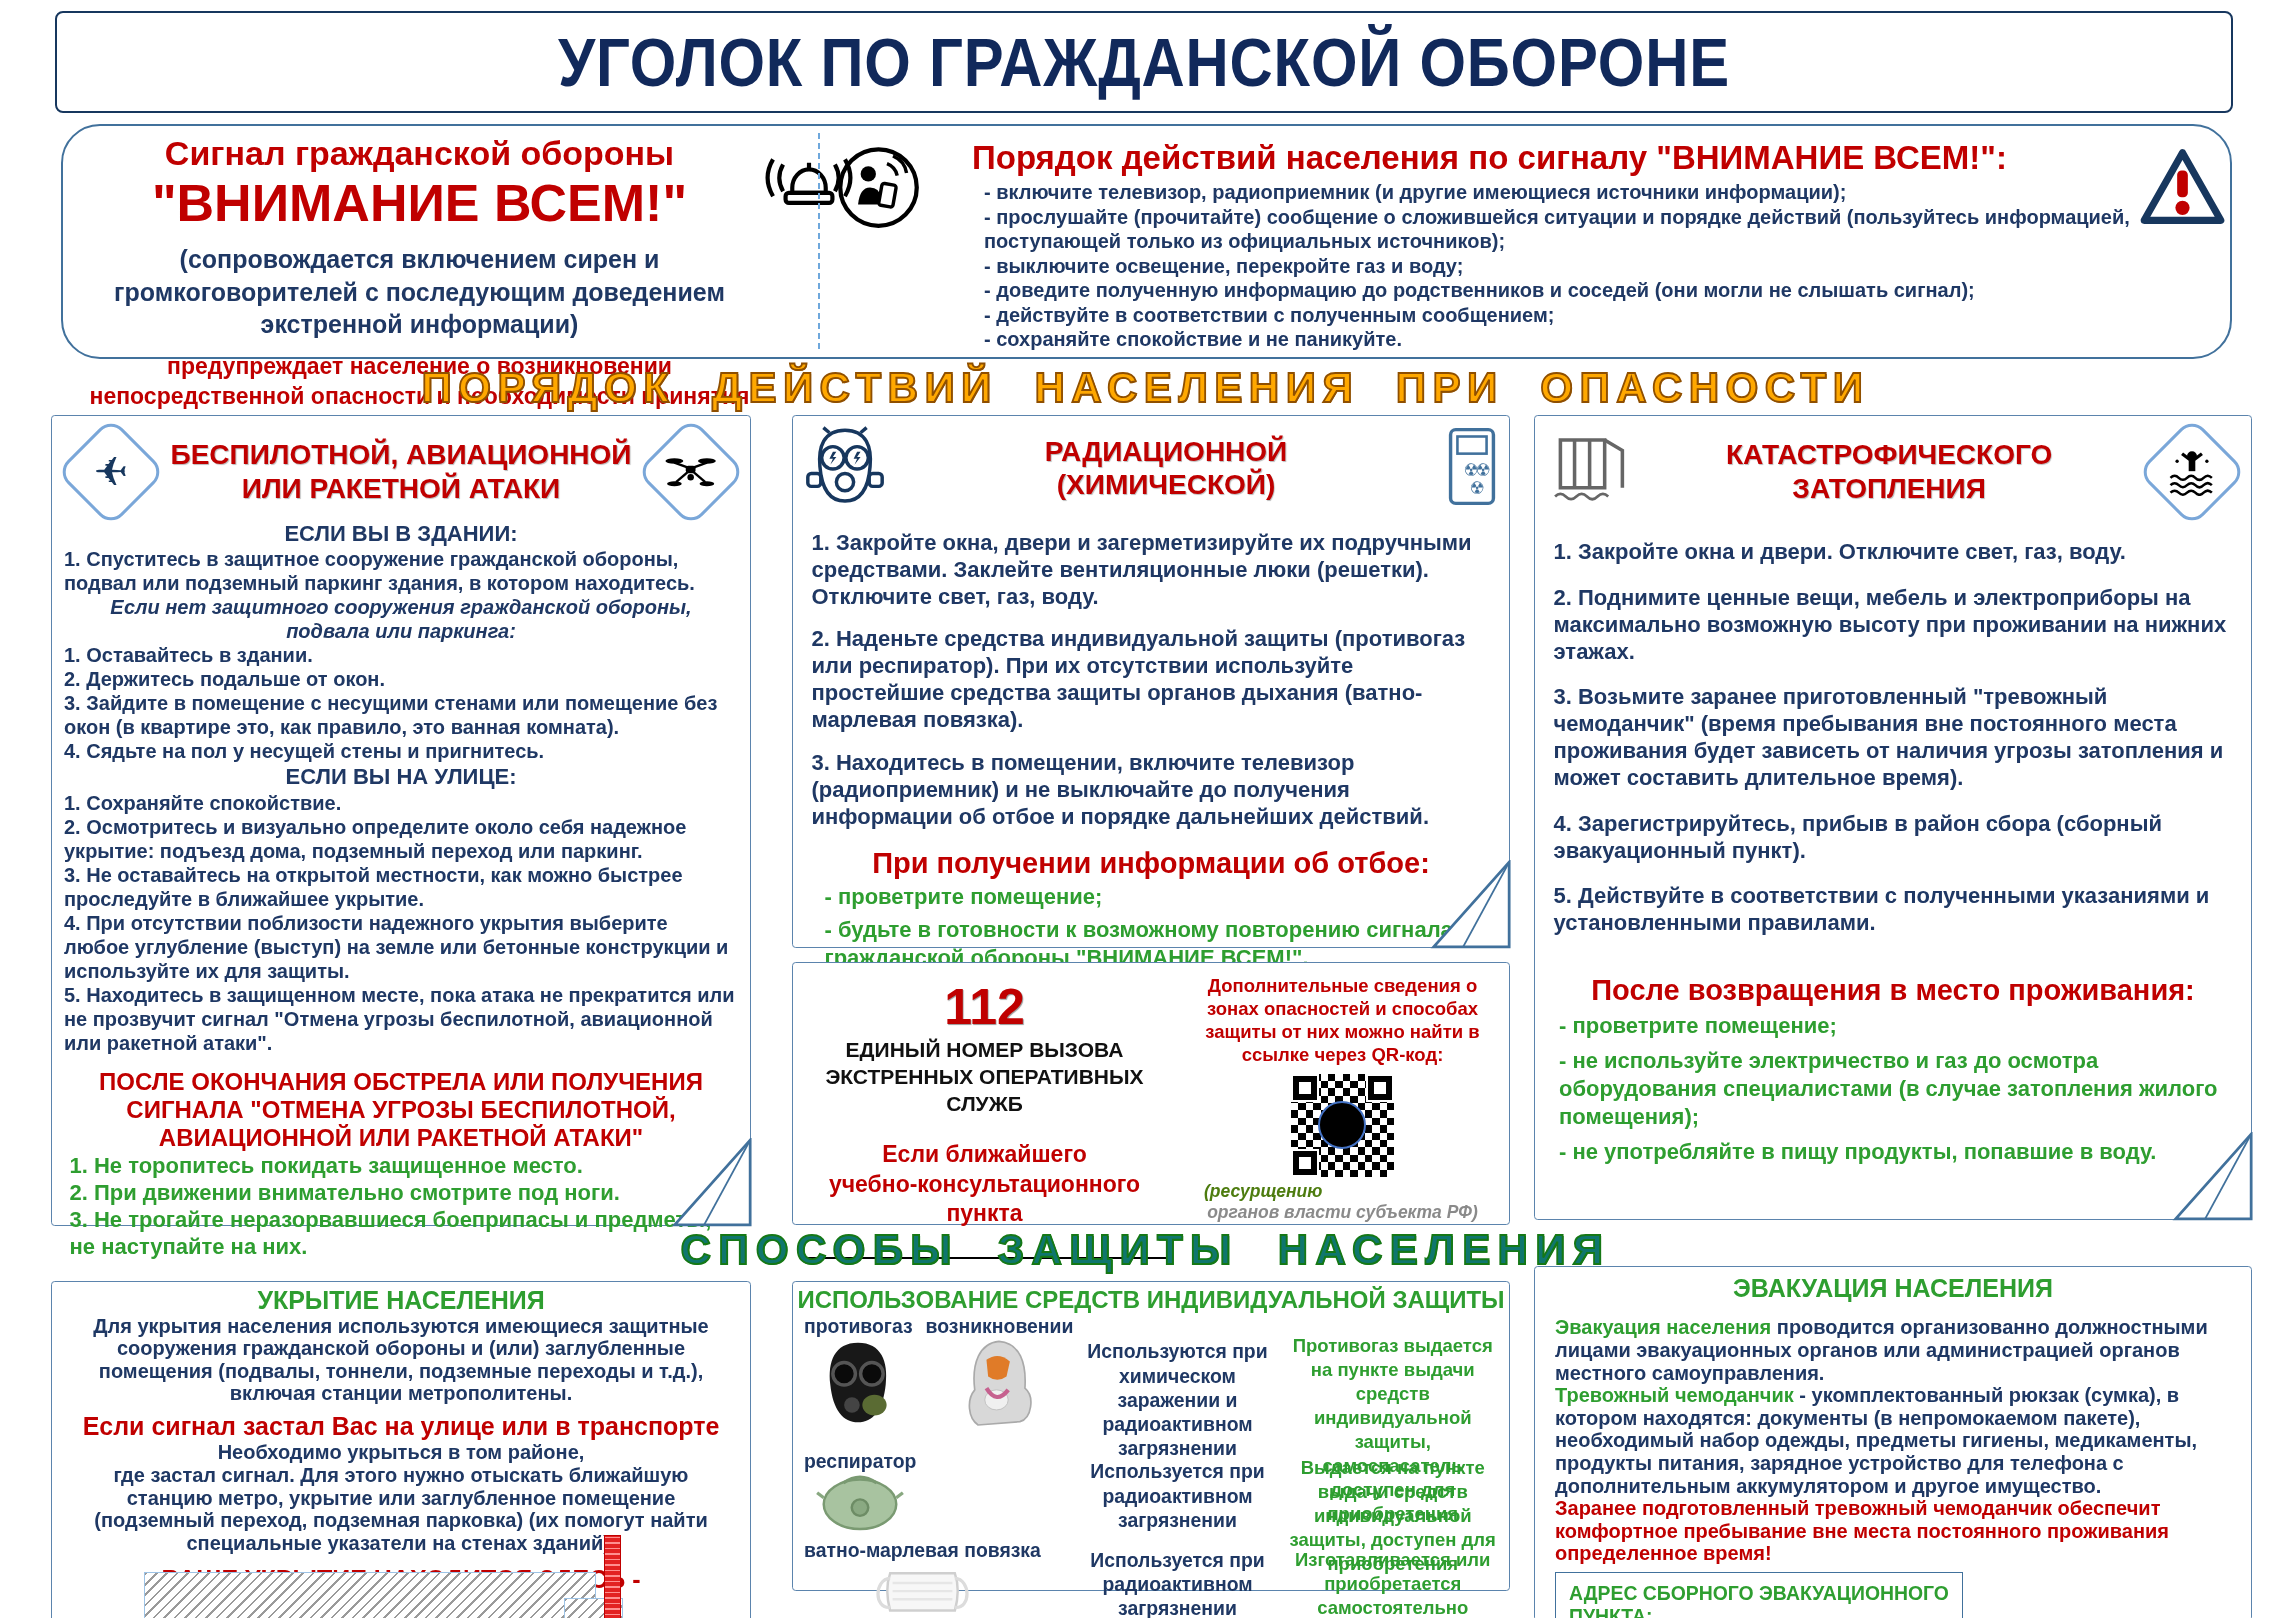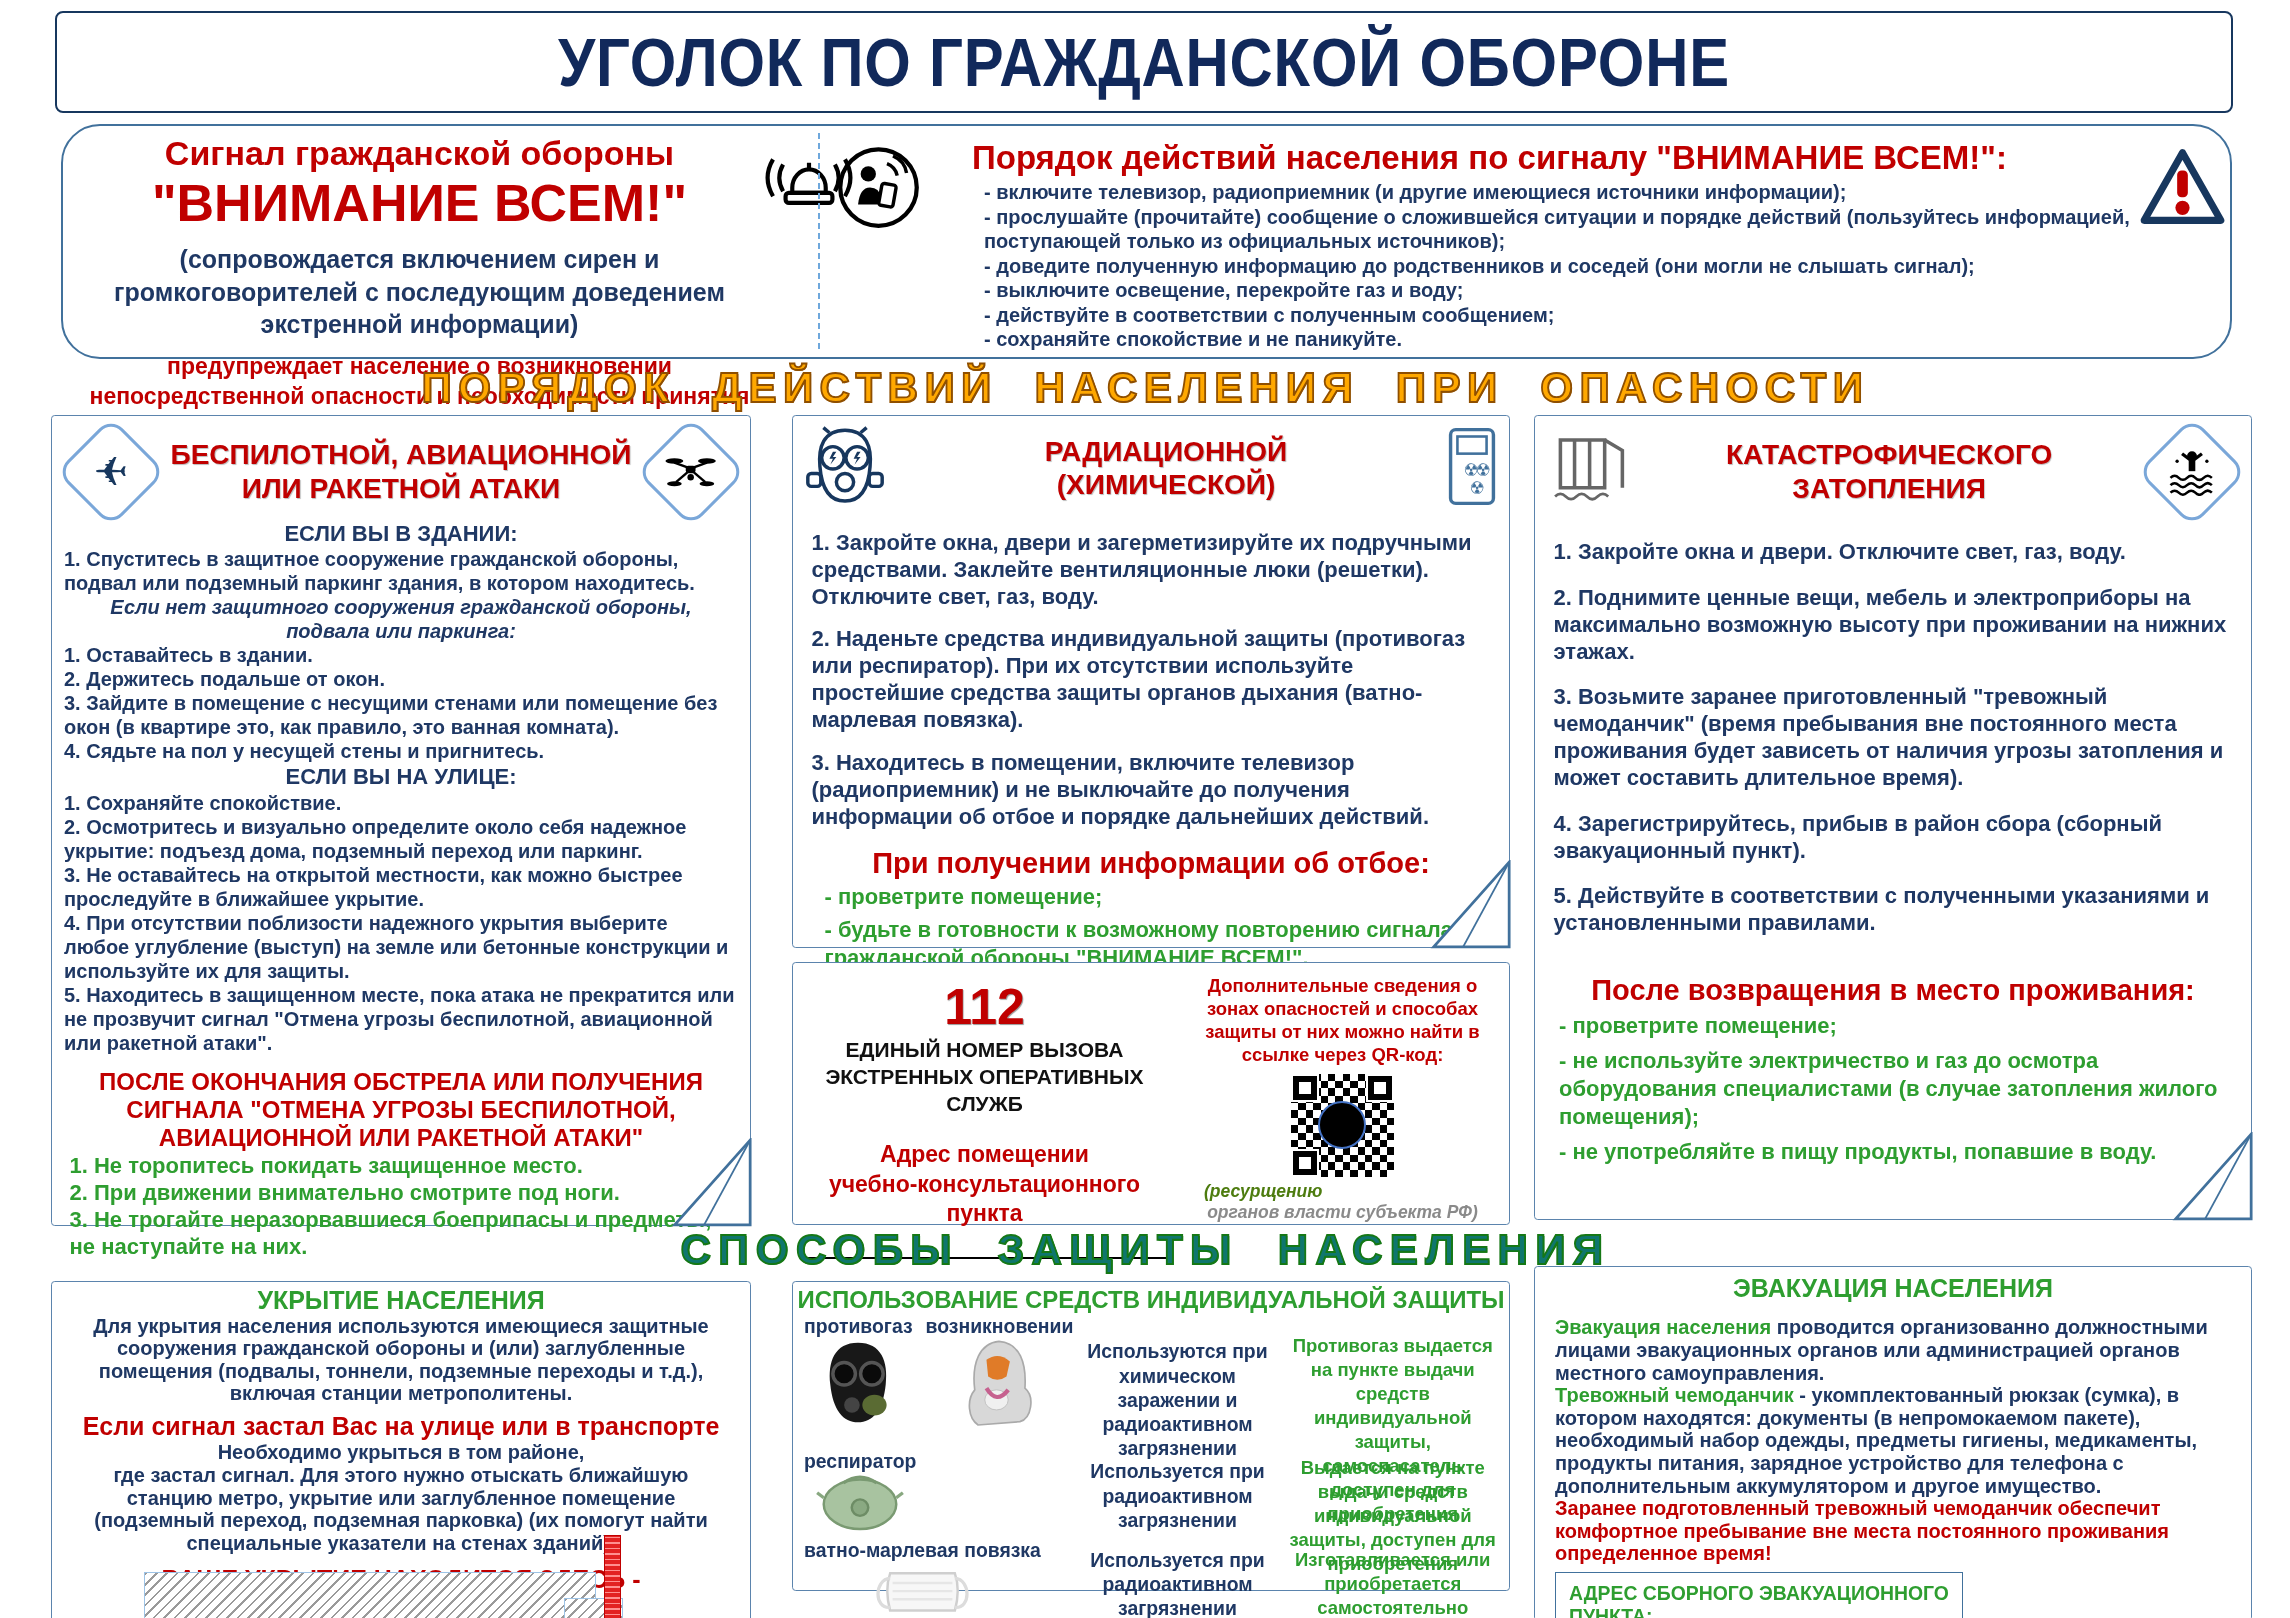--- a/index.html
+++ b/index.html
@@ -155,22 +155,22 @@
         <rect x="52" y="46" width="17" height="26" rx="3" fill="#fff" stroke="#000" stroke-width="4" transform="rotate(10 60 59)"></rect>
         <path d="M60 22 q10 4 12 14" fill="none" stroke="#000" stroke-width="4"></path>
         <path d="M67 13 q14 6 16 20" fill="none" stroke="#000" stroke-width="4"></path>
       </svg>
     </span>
 
     <div id="act-title" class="abs red">Порядок действий населения  по сигналу "ВНИМАНИЕ ВСЕМ!":</div>
     <div id="act-list" class="abs navy">
       <div>- включите телевизор, радиоприемник (и другие имеющиеся источники информации);</div>
       <div>- прослушайте (прочитайте) сообщение о сложившейся ситуации и порядке действий (пользуйтесь информацией, поступающей только из официальных источников);</div>
+      <div>- выключите освещение, перекройте газ и воду;</div>
       <div>- доведите полученную информацию до родственников и соседей (они могли не слышать сигнал);</div>
-      <div>- выключите освещение, перекройте газ и воду;</div>
       <div>- действуйте в соответствии с полученным сообщением;</div>
       <div>- сохраняйте спокойствие и не паникуйте.</div>
     </div>
 
     <span id="warn-tri" class="abs">
       <svg width="89" height="83" viewBox="0 0 100 92">
         <path d="M50 8 L93 84 L7 84 Z" fill="#fff" stroke="#17375E" stroke-width="8" stroke-linejoin="round"></path>
         <rect x="44" y="28" width="12" height="30" rx="5" fill="#C00000"></rect>
         <circle cx="50" cy="70" r="8" fill="#C00000"></circle>
       </svg>
@@ -275,21 +275,21 @@
   </div>
 
   <div id="box112" class="abs panel">
     <div id="b112-left">
       <div class="n112">112</div>
       <div class="l112">
         <div>ЕДИНЫЙ НОМЕР ВЫЗОВА</div>
         <div>ЭКСТРЕННЫХ ОПЕРАТИВНЫХ СЛУЖБ</div>
       </div>
       <div class="addr112">
-        <div>Адрес помещении</div>
+        <div>Если ближайшего</div>
         <div>учебно-консультационного пункта</div>
       </div>
       <div class="fill-line"></div>
       <div class="fill-line2"></div>
     </div>
     <div id="b112-right">
       <div class="qr-note">Дополнительные сведения о зонах опасностей и способах защиты от них можно найти в ссылке через QR-код:</div>
       <div class="qr">
         <span class="f tl"></span>
           <span class="f tr"></span>

